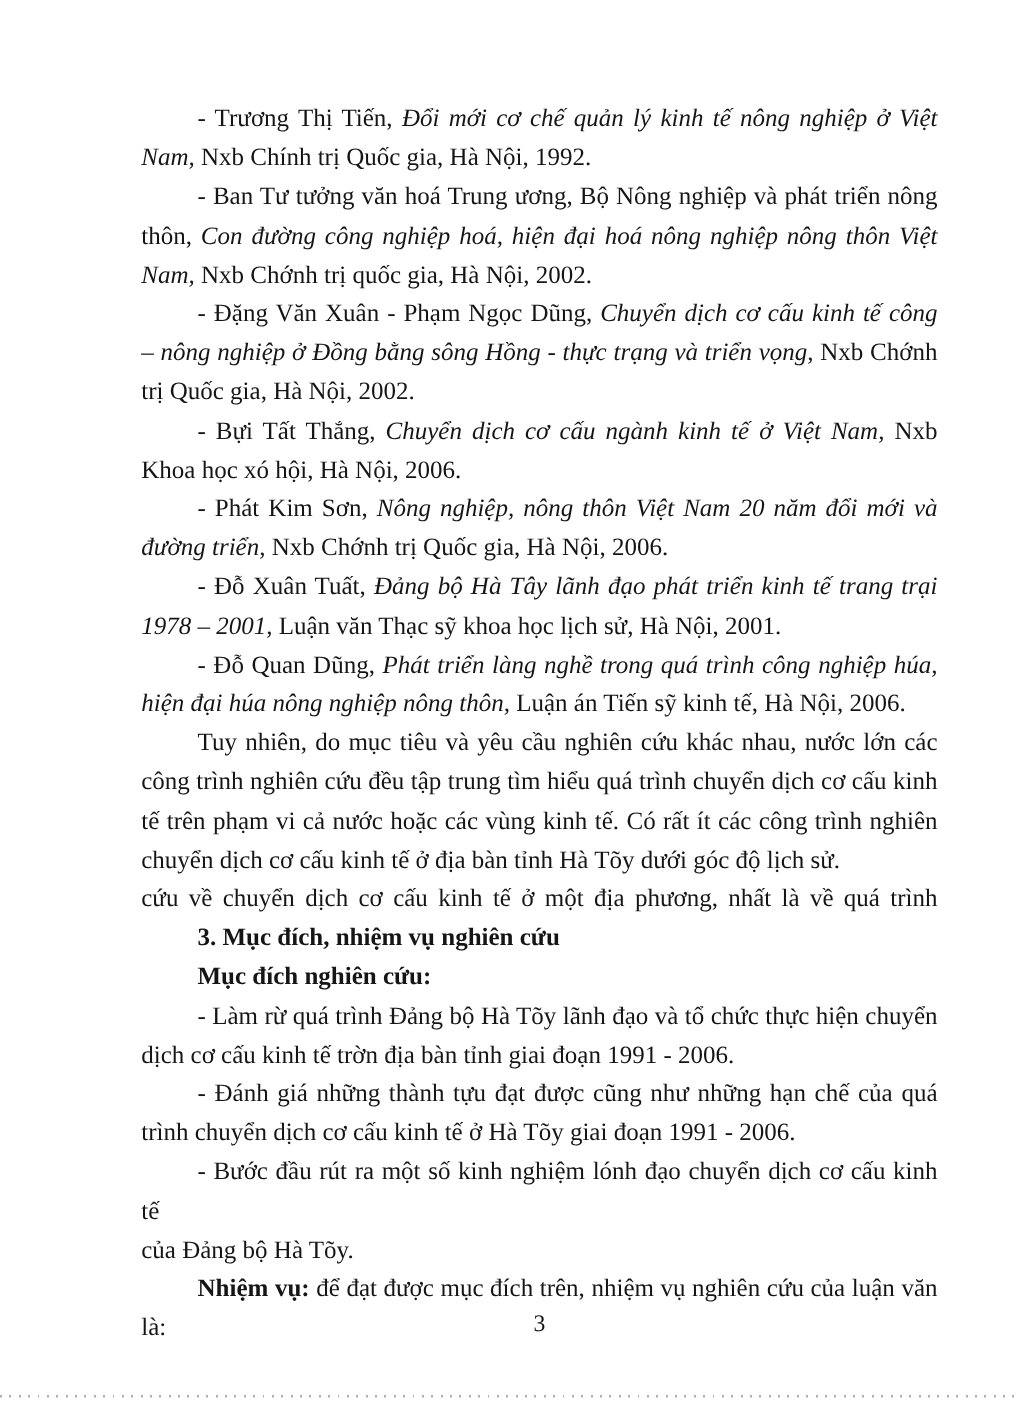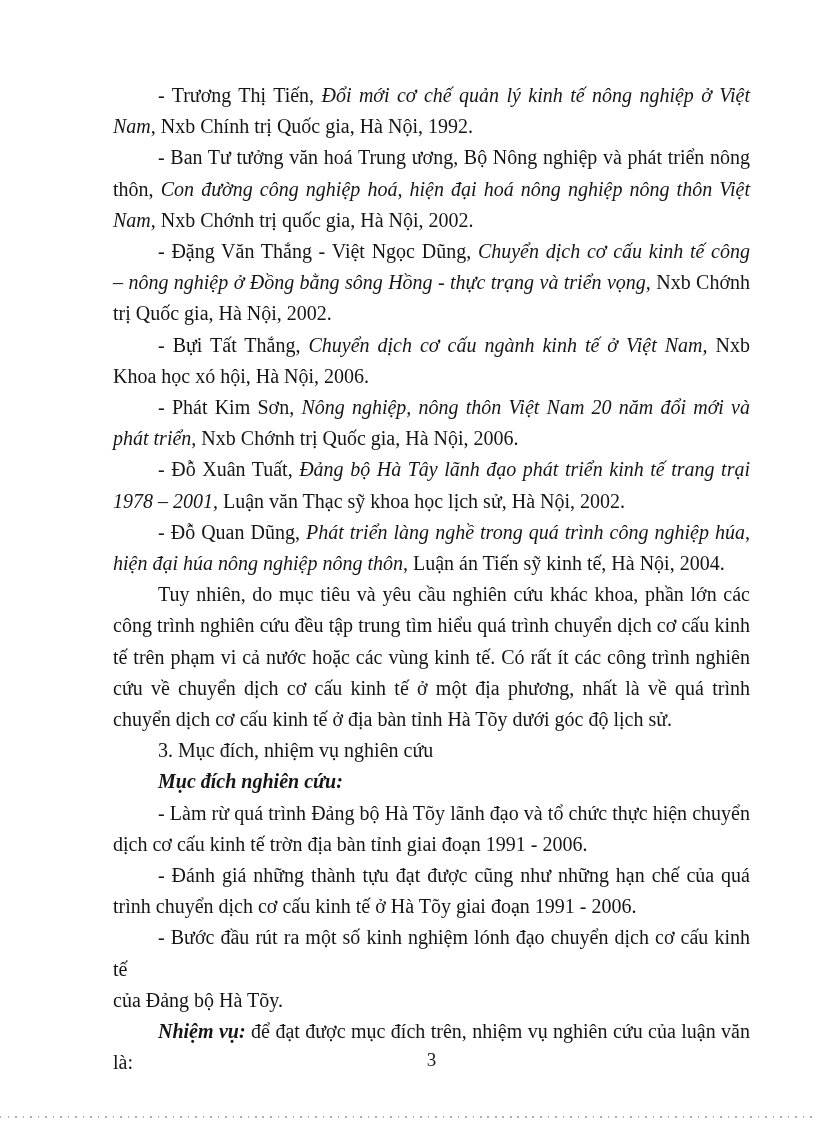--- a/index.html
+++ b/index.html
@@ -21,22 +21,22 @@
     position:absolute;
     left:113px;top:80px;width:637px;
     font-size:20px;
     line-height:31.2px;
   }
   .para{margin:0;padding:0;}
   .line{text-align:left;}
   .line.just{text-align:justify;text-align-last:justify;}
   .line.indent{text-indent:45px;}
   .it{font-style:italic;}
-  .bd{font-weight:normal;}
-  .bdit{font-weight:bold;font-style:italic;}
+  .bd{font-weight:bold;}
+  .bdit{font-weight:bold;}
   .page-number{
     position:absolute;
     left:113px;top:1048px;width:637px;
     text-align:center;
     font-size:19px;line-height:24px;
   }
   .dotline{
     position:absolute;
     left:0;right:0;top:1116px;height:2px;
     background:repeating-linear-gradient(90deg,
@@ -52,46 +52,46 @@
       <div class="para">
         <div class="line just indent"><span>- Trương Thị Tiến, </span><span class="it">Đổi mới cơ chế quản lý kinh tế nông nghiệp ở Việt</span></div>
         <div class="line"><span class="it">Nam, </span><span>Nxb Chính trị Quốc gia, Hà Nội, 1992.</span></div>
       </div>
       <div class="para">
         <div class="line just indent"><span>- Ban Tư tưởng văn hoá Trung ương, Bộ Nông nghiệp và phát triển nông</span></div>
         <div class="line just"><span>thôn, </span><span class="it">Con đường công nghiệp hoá, hiện đại hoá nông nghiệp nông thôn Việt</span></div>
         <div class="line"><span class="it">Nam, </span><span>Nxb Chớnh trị quốc gia, Hà Nội, 2002.</span></div>
       </div>
       <div class="para">
-        <div class="line just indent"><span>- Đặng Văn Thắng - Việt Ngọc Dũng, </span><span class="it">Chuyển dịch cơ cấu kinh tế công</span></div>
+        <div class="line just indent"><span>- Đặng Văn Xuân - Phạm Ngọc Dũng, </span><span class="it">Chuyển dịch cơ cấu kinh tế công</span></div>
         <div class="line just"><span class="it">– nông nghiệp ở Đồng bằng sông Hồng - thực trạng và triển vọng, </span><span>Nxb Chớnh</span></div>
         <div class="line"><span>trị Quốc gia, Hà Nội, 2002.</span></div>
       </div>
       <div class="para">
         <div class="line just indent"><span>- Bựi Tất Thắng, </span><span class="it">Chuyển dịch cơ cấu ngành kinh tế ở Việt Nam, </span><span>Nxb</span></div>
         <div class="line"><span>Khoa học xó hội, Hà Nội, 2006.</span></div>
       </div>
       <div class="para">
         <div class="line just indent"><span>- Phát Kim Sơn, </span><span class="it">Nông nghiệp, nông thôn Việt Nam 20 năm đổi mới và</span></div>
-        <div class="line"><span class="it">phát triển, </span><span>Nxb Chớnh trị Quốc gia, Hà Nội, 2006.</span></div>
+        <div class="line"><span class="it">đường triển, </span><span>Nxb Chớnh trị Quốc gia, Hà Nội, 2006.</span></div>
       </div>
       <div class="para">
         <div class="line just indent"><span>- Đỗ Xuân Tuất, </span><span class="it">Đảng bộ Hà Tây lãnh đạo phát triển kinh tế trang trại</span></div>
-        <div class="line"><span class="it">1978 – 2001, </span><span>Luận văn Thạc sỹ khoa học lịch sử, Hà Nội, 2002.</span></div>
+        <div class="line"><span class="it">1978 – 2001, </span><span>Luận văn Thạc sỹ khoa học lịch sử, Hà Nội, 2001.</span></div>
       </div>
       <div class="para">
         <div class="line just indent"><span>- Đỗ Quan Dũng, </span><span class="it">Phát triển làng nghề trong quá trình công nghiệp húa,</span></div>
-        <div class="line"><span class="it">hiện đại húa nông nghiệp nông thôn, </span><span>Luận án Tiến sỹ kinh tế, Hà Nội, 2004.</span></div>
+        <div class="line"><span class="it">hiện đại húa nông nghiệp nông thôn, </span><span>Luận án Tiến sỹ kinh tế, Hà Nội, 2006.</span></div>
       </div>
       <div class="para">
-        <div class="line just indent"><span>Tuy nhiên, do mục tiêu và yêu cầu nghiên cứu khác khoa, phần lớn các</span></div>
+        <div class="line just indent"><span>Tuy nhiên, do mục tiêu và yêu cầu nghiên cứu khác nhau, nước lớn các</span></div>
         <div class="line just"><span>công trình nghiên cứu đều tập trung tìm hiểu quá trình chuyển dịch cơ cấu kinh</span></div>
         <div class="line just"><span>tế trên phạm vi cả nước hoặc các vùng kinh tế. Có rất ít các công trình nghiên</span></div>
+        <div class="line"><span>chuyển dịch cơ cấu kinh tế ở địa bàn tỉnh Hà Tõy dưới góc độ lịch sử.</span></div>
         <div class="line just"><span>cứu về chuyển dịch cơ cấu kinh tế ở một địa phương, nhất là về quá trình</span></div>
-        <div class="line"><span>chuyển dịch cơ cấu kinh tế ở địa bàn tỉnh Hà Tõy dưới góc độ lịch sử.</span></div>
       </div>
       <div class="para">
         <div class="line indent"><span class="bd">3. Mục đích, nhiệm vụ nghiên cứu</span></div>
       </div>
       <div class="para">
         <div class="line indent"><span class="bdit">Mục đích nghiên cứu:</span></div>
       </div>
       <div class="para">
         <div class="line just indent"><span>- Làm rừ quá trình Đảng bộ Hà Tõy lãnh đạo và tổ chức thực hiện chuyển</span></div>
         <div class="line"><span>dịch cơ cấu kinh tế trờn địa bàn tỉnh giai đoạn 1991 - 2006.</span></div>

